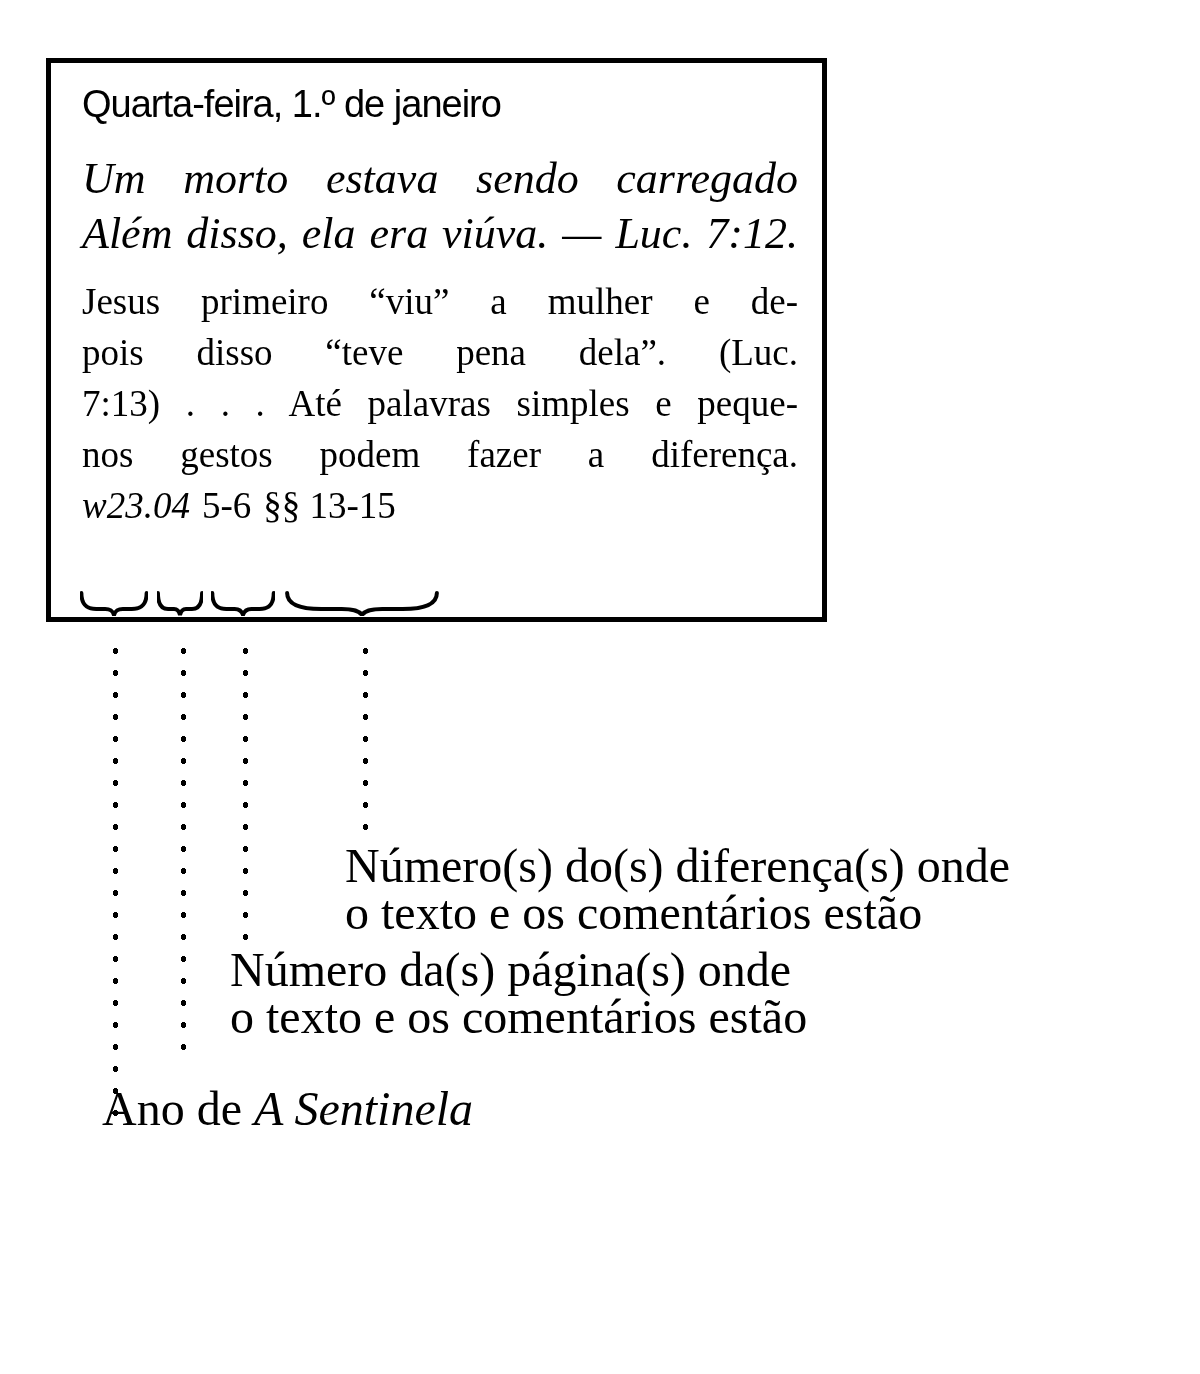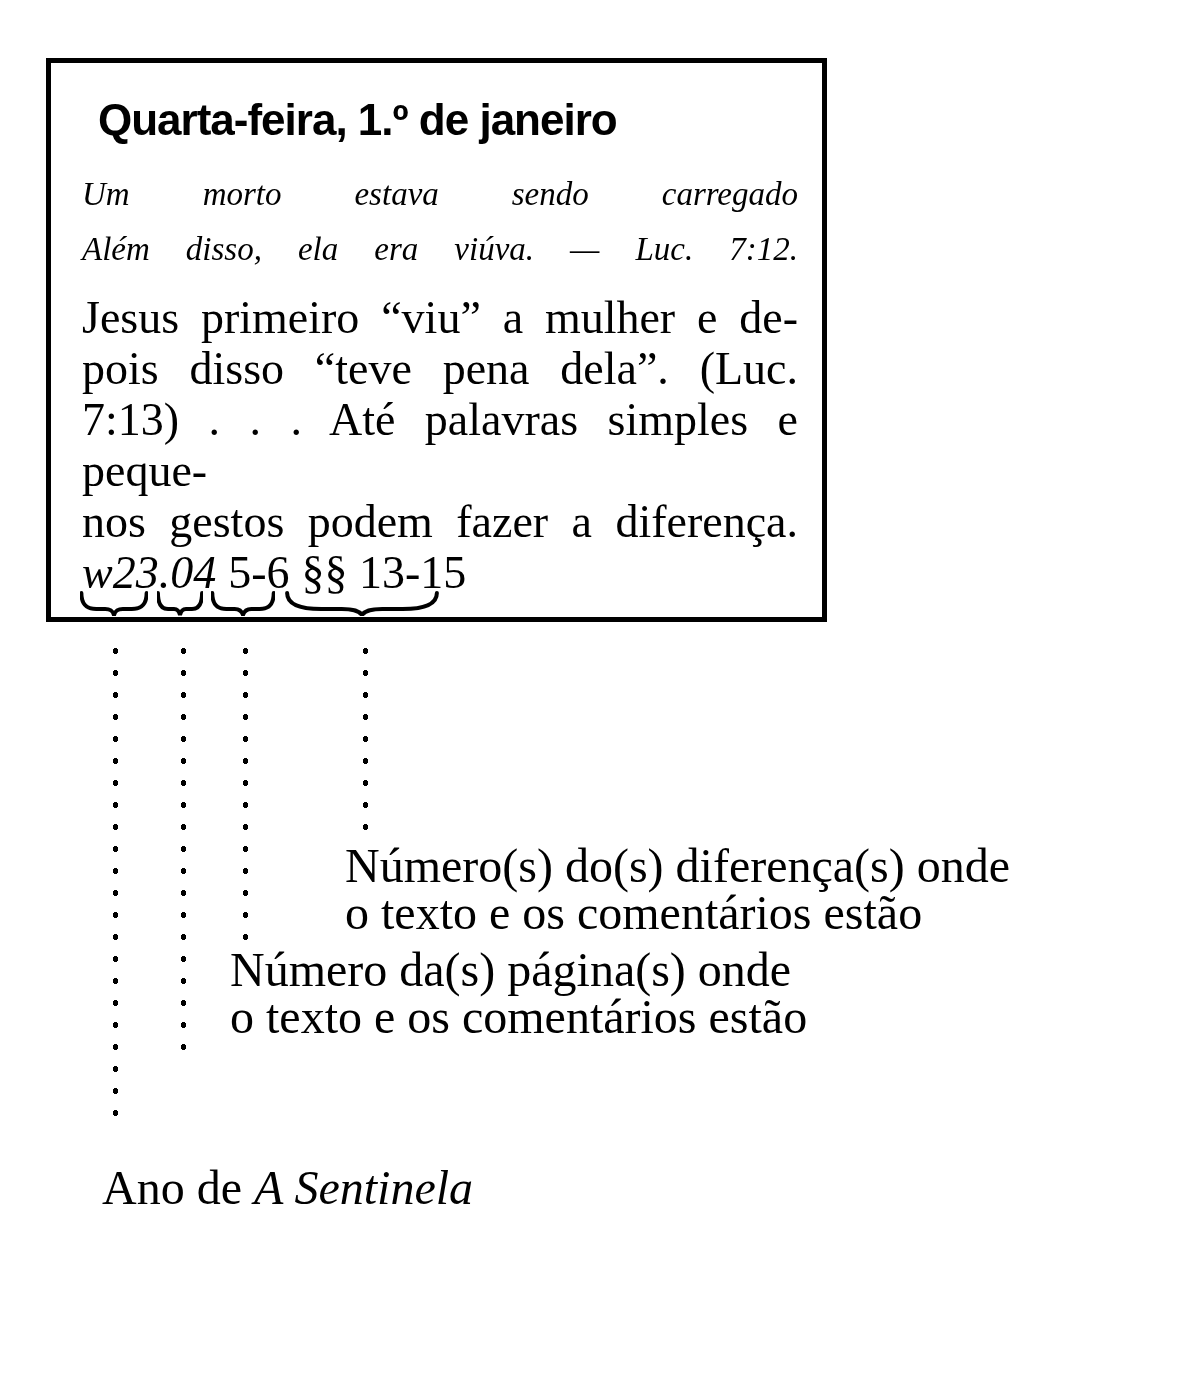--- a/index.html
+++ b/index.html
@@ -7,26 +7,26 @@
     position:relative;width:1200px;height:1374px;background:#ffffff;color:#000;
     font-family:"Liberation Serif",serif;overflow:hidden;
   }
   
   .card{
     position:absolute;left:46px;top:58px;width:781px;height:564px;
     border:5px solid #000;box-sizing:border-box;
     padding:16px 24px 0 31px;background:#fff;
   }
   .title{
-    margin:16px;font-family:"Liberation Sans",sans-serif;font-weight:bold;
-    font-size:44px;line-height:50px;letter-spacing:-1px;white-space:nowrap;
+    margin:0;font-family:"Liberation Sans",sans-serif;font-weight:normal;
+    font-size:38px;line-height:50px;letter-spacing:-1px;white-space:nowrap;
   }
-  .scripture{margin:22px 0 0 0;font-style:italic;font-size:33px;}
+  .scripture{margin:22px 0 0 0;font-style:italic;font-size:44px;}
   .scripture .ln{line-height:55px;}
-  .comment{margin:15px 0 0 0;font-size:46px;}
+  .comment{margin:15px 0 0 0;font-size:37px;}
   .comment .ln{line-height:51px;}
   .ln{display:block;}
   .j{text-align:justify;text-align-last:justify;}
   .i{font-style:italic;}
   .citation .gap{margin-left:12px;}
   
   .brace{position:absolute;top:590px;height:26px;}
   .brace path{stroke:#000;stroke-width:4;fill:none;stroke-linecap:round;vector-effect:non-scaling-stroke;}
   .b-year{left:80px;width:68px;}
   .b-month{left:157px;width:46px;}
@@ -40,21 +40,21 @@
   }
   .d-year{left:112px;height:484px;}
   .d-month{left:180px;height:418px;}
   .d-pages{left:242px;height:308px;}
   .d-paras{left:362px;height:198px;}
   
   .label{position:absolute;font-size:48px;line-height:47px;white-space:nowrap;}
   .l-paras{left:345px;top:842px;}
   .l-pages{left:230px;top:946px;}
   .l-month{left:168px;top:1052px;}
-  .l-year{left:102px;top:1164px;}
+  .l-year{left:102px;top:1085px;}
 </style>
 </head>
 <body>
 
 <div class="page">
 
   <section class="card">
     <h1 class="title">Quarta-feira, 1.º de janeiro</h1>
 
     <p class="scripture">

